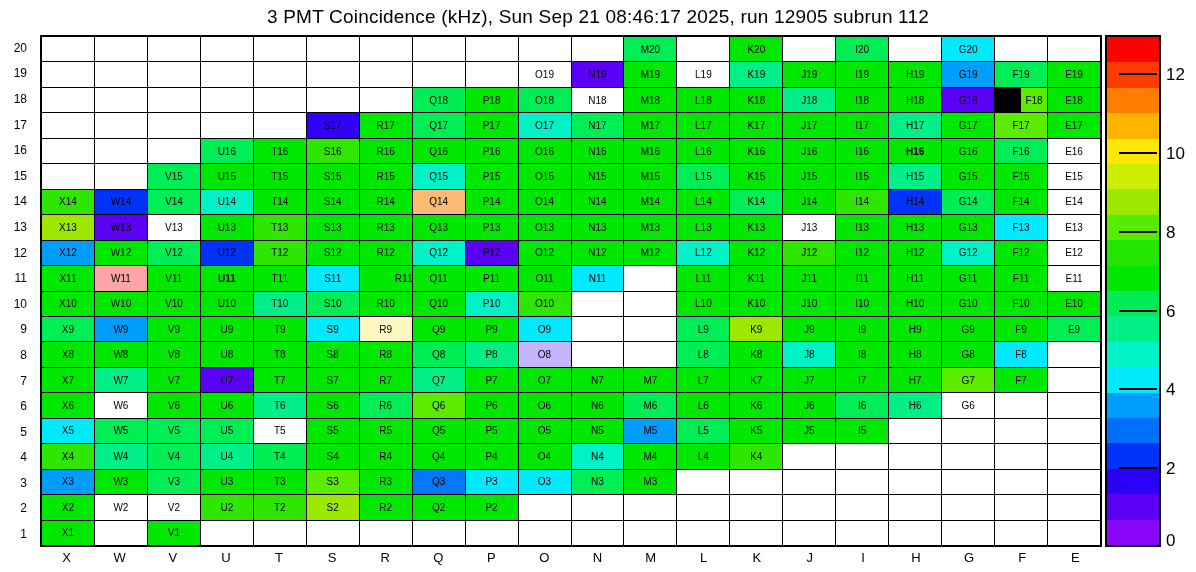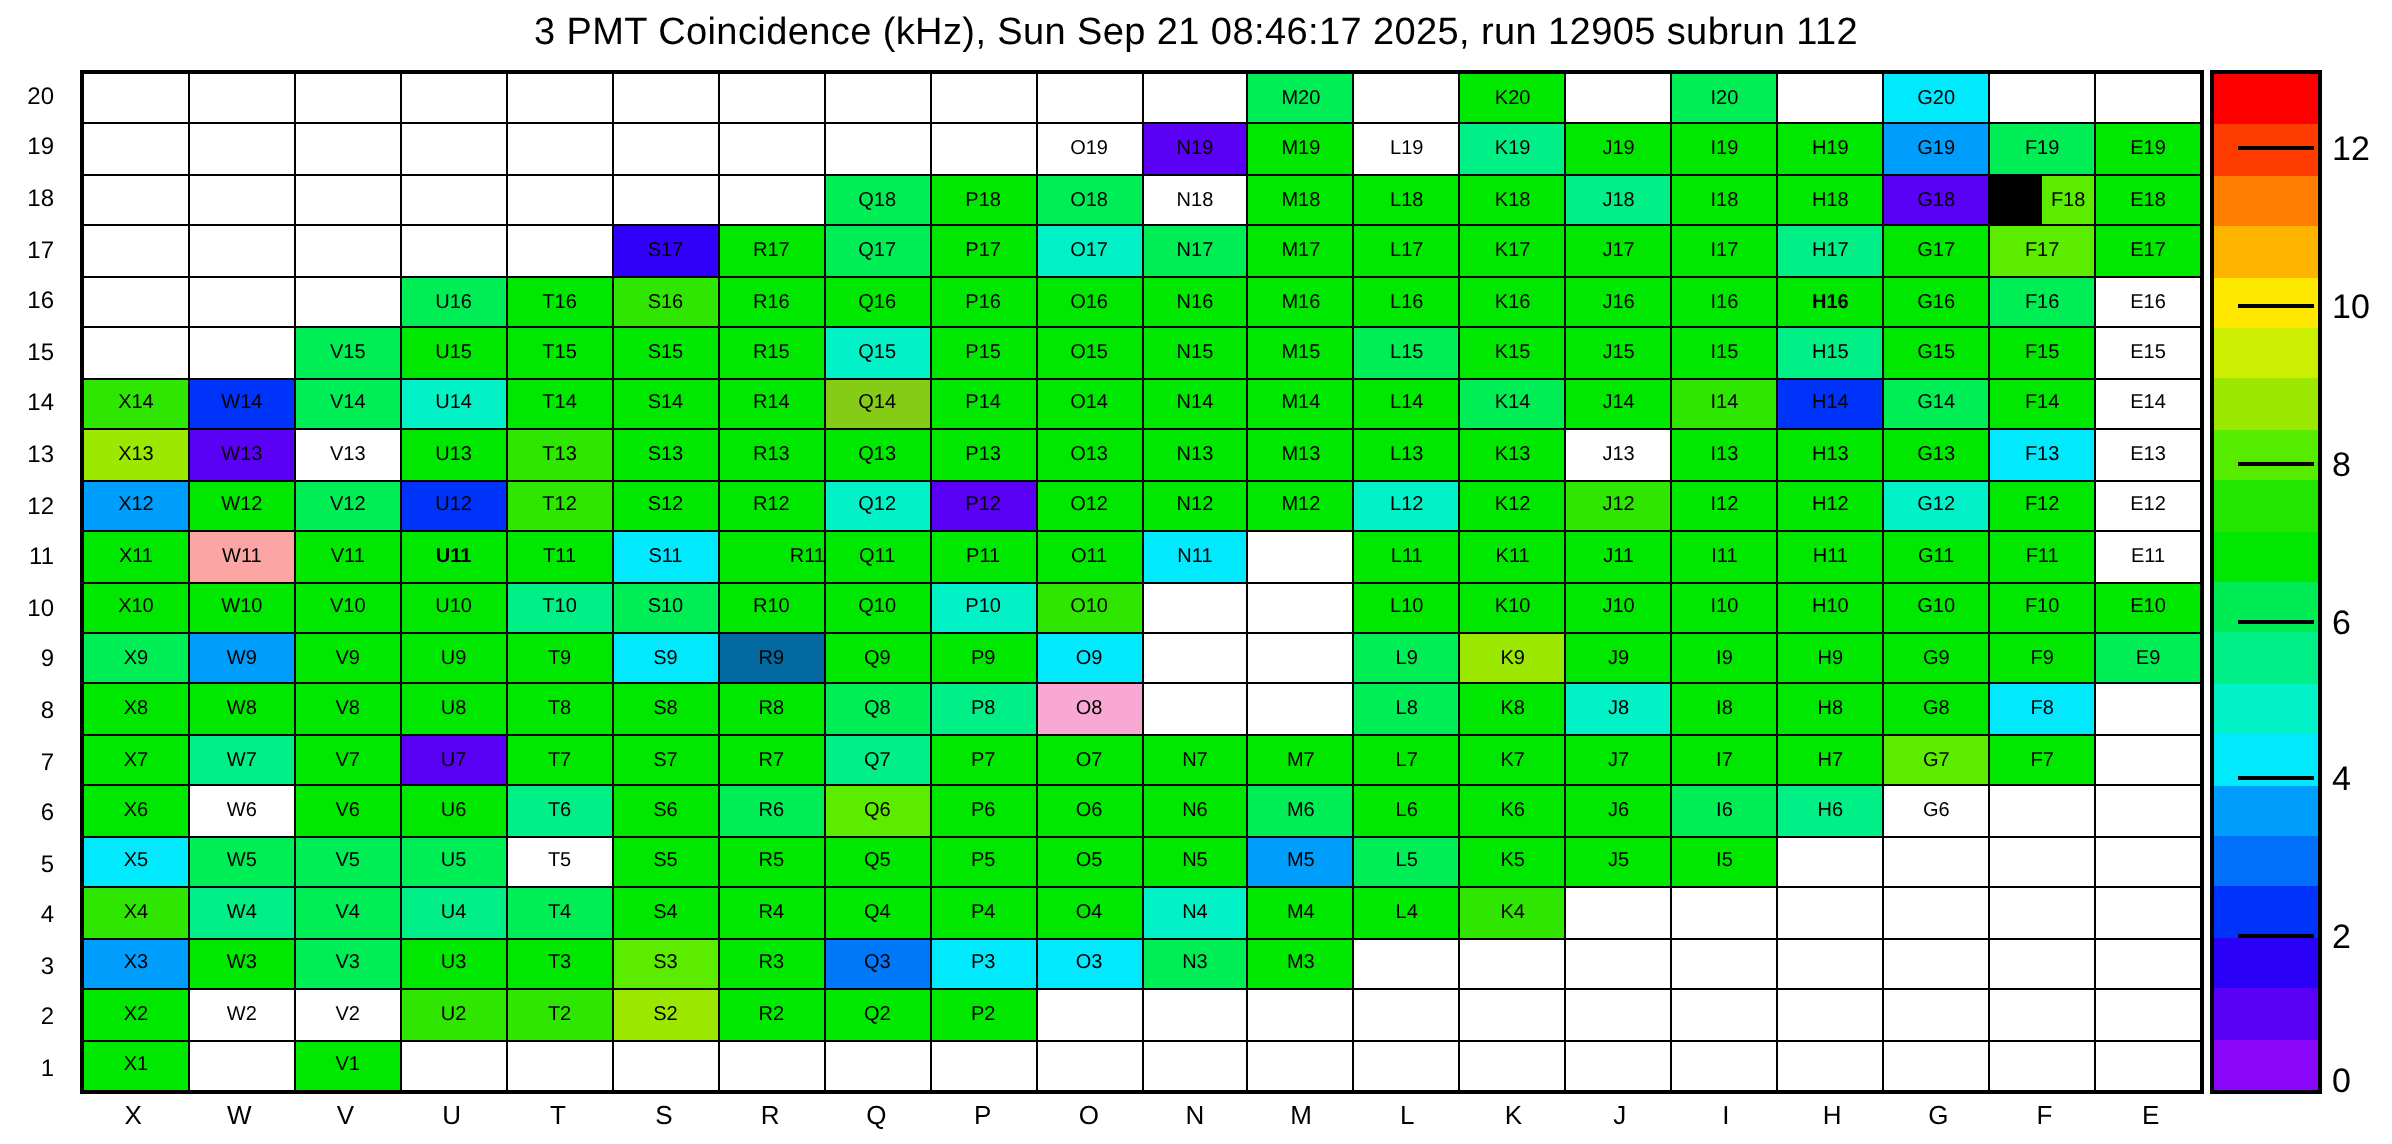--- a/index.html
+++ b/index.html
@@ -382,21 +382,21 @@
       </div>
       <div class="cell" style="background: rgb(0, 232, 0);">
         <span>T14</span>
       </div>
       <div class="cell" style="background: rgb(0, 232, 0);">
         <span>S14</span>
       </div>
       <div class="cell" style="background: rgb(0, 232, 0);">
         <span>R14</span>
       </div>
-      <div class="cell" style="background: #84cc16;">
+      <div class="cell" style="background: #fdba74;">
         <span>Q14</span>
       </div>
       <div class="cell" style="background: rgb(0, 232, 0);">
         <span>P14</span>
       </div>
       <div class="cell" style="background: rgb(0, 232, 0);">
         <span>O14</span>
       </div>
       <div class="cell" style="background: rgb(0, 232, 0);">
         <span>N14</span>
@@ -673,21 +673,21 @@
       </div>
       <div class="cell" style="background: rgb(0, 232, 0);">
         <span>U9</span>
       </div>
       <div class="cell" style="background: rgb(0, 232, 0);">
         <span>T9</span>
       </div>
       <div class="cell" style="background: rgb(0, 233, 253);">
         <span>S9</span>
       </div>
-      <div class="cell" style="background: #0369a1;">
+      <div class="cell" style="background: #fef9c3;">
         <span>R9</span>
       </div>
       <div class="cell" style="background: rgb(0, 232, 0);">
         <span>Q9</span>
       </div>
       <div class="cell" style="background: rgb(0, 232, 0);">
         <span>P9</span>
       </div>
       <div class="cell" style="background: rgb(0, 233, 253);">
         <span>O9</span>
@@ -738,21 +738,21 @@
       </div>
       <div class="cell" style="background: rgb(0, 232, 0);">
         <span>R8</span>
       </div>
       <div class="cell" style="background: rgb(0, 238, 85);">
         <span>Q8</span>
       </div>
       <div class="cell" style="background: rgb(0, 240, 135);">
         <span>P8</span>
       </div>
-      <div class="cell" style="background: #f9a8d4; text-align: right;">
+      <div class="cell" style="background: #c4b5fd; text-align: right;">
         <span>O8</span>
       </div>
       <div class="cell"></div>
       <div class="cell"></div>
       <div class="cell" style="background: rgb(0, 238, 85);">
         <span>L8</span>
       </div>
       <div class="cell" style="background: rgb(0, 232, 0);">
         <span>K8</span>
       </div>

